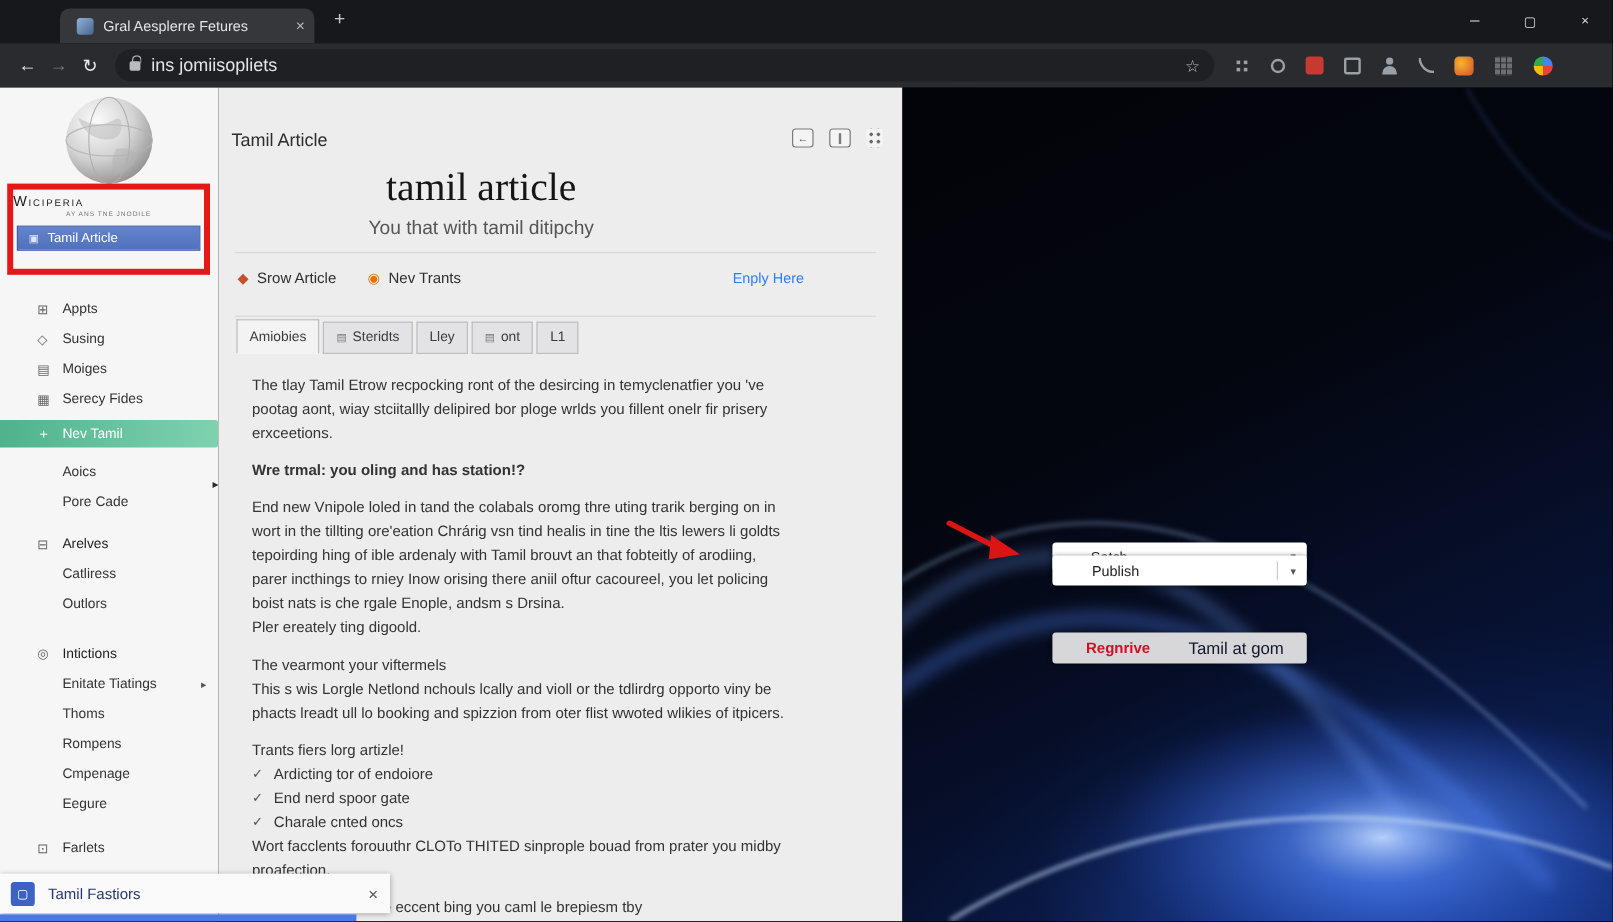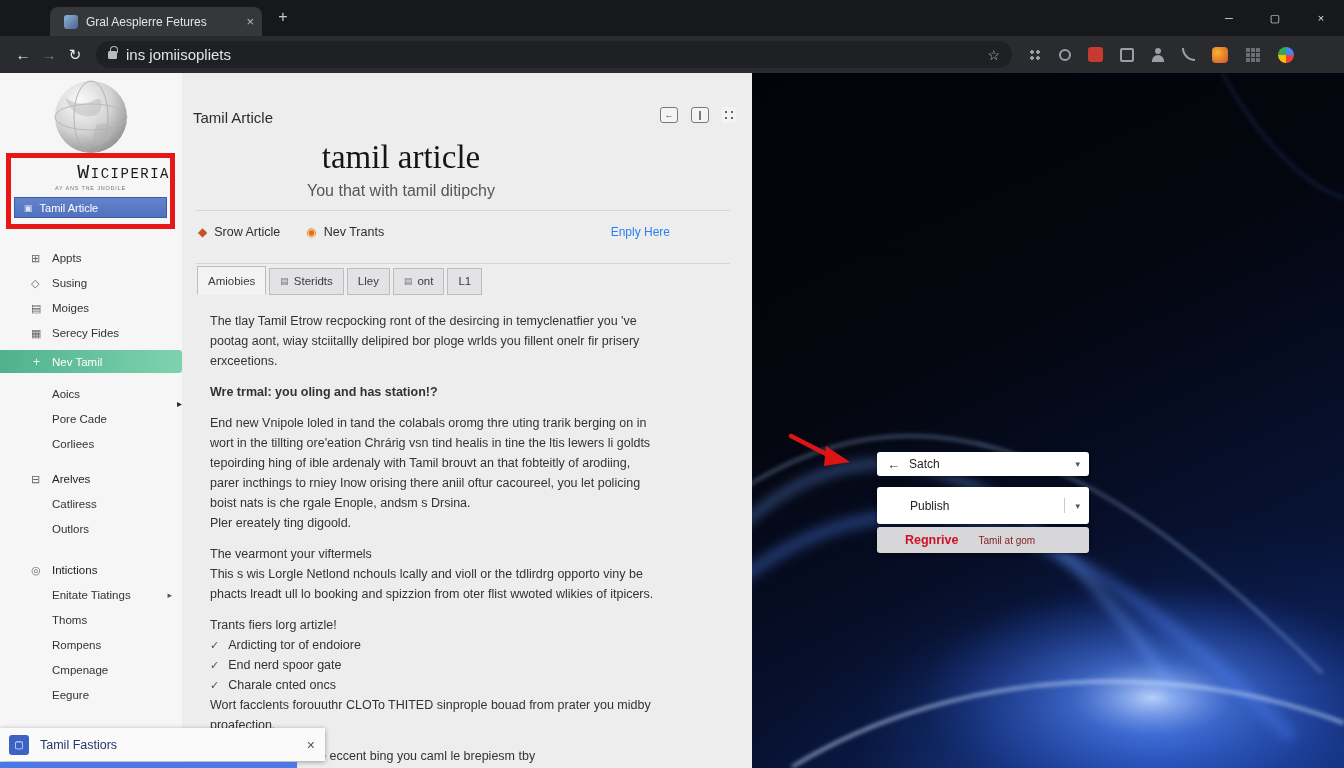--- a/index.html
+++ b/index.html
@@ -47,22 +47,22 @@
   .icon-ext3 { width:16px; height:16px; border-radius:50%;
       background:conic-gradient(#4285f4 0 25%, #ea4335 25% 50%, #fbbc05 50% 75%, #34a853 75% 100%); }
 
   
   .page { position:absolute; left:0; top:73px; width:1344px; height:695px; }
 
   
   .sidebar { position:absolute; left:0; top:0; width:182px; height:695px; background:#f6f6f7; overflow:hidden; }
   .globe { width:80px; height:80px; margin:3px auto 0; display:block; }
   .red-box { position:absolute; left:6px; top:80px; width:169px; height:76px; border:5px solid #e51717; }
-  .logo-title { font-family:Liberation Mono, monospace; font-size:20px; letter-spacing:1.5px; color:#1c1c1c;
-                text-align:right; margin-top:3px; font-variant:small-caps; }
+  .logo-title { font-family:Liberation Sans, sans-serif; font-size:12px; letter-spacing:1.5px; color:#1c1c1c;
+                text-align:left; margin-top:3px; font-variant:small-caps; }
   .logo-sub { font-size:5.5px; color:#777; text-align:center; letter-spacing:.8px; margin-top:1px; }
   .tamil-btn { margin:6px 3px 0; height:21px; background:linear-gradient(#6583cc,#5071bd); border:1px solid #3e5ca8;
                color:#fff; font-size:11px; display:flex; align-items:center; padding-left:9px; gap:7px; }
   .tamil-btn .b-icon { font-size:9px; color:#dfe6fa; }
   .side-nav { position:absolute; left:0; top:172px; width:182px; }
   .srow { position:relative; height:25px; display:flex; align-items:center; padding-left:52px;
           font-size:11.5px; color:#333; }
   .srow .s-icon { position:absolute; left:31px; top:50%; transform:translateY(-50%); font-size:11px; color:#666; }
   .srow .s-arrow { position:absolute; right:10px; font-size:9px; color:#555; }
   .green-row { margin-top:5px; height:23px; background:linear-gradient(90deg,#4fb28d,#7fd2b0);
@@ -112,29 +112,29 @@
        radial-gradient(ellipse 420px 230px at 68% 96%, rgba(47,104,236,.55), transparent 70%),
        radial-gradient(ellipse 700px 420px at 85% 110%, rgba(26,62,160,.5), transparent 75%),
        linear-gradient(155deg, #030409 0%, #04060f 38%, #071130 70%, #0a1c4e 100%);
      overflow:hidden; }
   .wallpaper svg { position:absolute; left:0; top:0; }
 
   
   .ctl { position:absolute; left:877px; width:212px; background:#fff; border-radius:3px;
          box-shadow:0 1px 4px rgba(0,0,0,.5); display:flex; align-items:center; font-size:12px; color:#222; }
   .ctl-satch { top:379px; height:24px; }
-  .ctl-publish { top:414px; height:37px; }
+  .ctl-publish { top:390px; height:25px; }
   .ctl-action { top:454px; height:26px; background:#d7d7d9; }
   .ctl .larrow { margin-left:10px; color:#333; font-size:13px; }
   .ctl .lbl { margin-left:9px; }
   .ctl-publish .lbl { margin-left:33px; }
   .ctl .chev { margin-right:9px; color:#555; font-size:9px; }
   .vsep { width:1px; height:15px; background:#c9c9cb; margin-right:10px; }
   .act-red { color:#ce1126; font-weight:bold; margin-left:28px; font-size:12.5px; }
-  .act-blue { color:#7f1d1d; margin-left:20px; font-size:10px; }
+  .act-blue { color:#0f172a; margin-left:32px; font-size:14px; }
 
   .arrow-svg { position:absolute; left:786px; top:356px; }
 
   
   .toast { position:absolute; left:0; top:655px; width:325px; height:33px; background:#fafafa;
            box-shadow:0 1px 5px rgba(0,0,0,.35); display:flex; align-items:center; padding:0 10px 0 9px; }
   .toast-icon { width:20px; height:20px; background:#3c63c4; border-radius:3px; color:#fff;
                 display:flex; align-items:center; justify-content:center; font-size:10px; flex:none; }
   .toast-label { margin-left:11px; font-size:12.5px; color:#24366d; flex:1; }
   .toast-close { color:#555; font-size:14px; }
@@ -230,23 +230,20 @@
           <span class="s-icon">+</span>
           <span>Nev Tamil</span>
         </div>
 
         <div class="gap8"></div>
         <div class="srow">
           <span>Aoics</span>
         </div>
         <div class="srow">
           <span>Pore Cade</span>
-        </div>
-        <div class="srow">
-          <span>Corliees</span>
         </div>
 
         <div class="gap10"></div>
         <div class="srow sheader">
           <span class="s-icon">⊟</span>
           <span>Arelves</span>
         </div>
         <div class="srow">
           <span>Catliress</span>
         </div>

